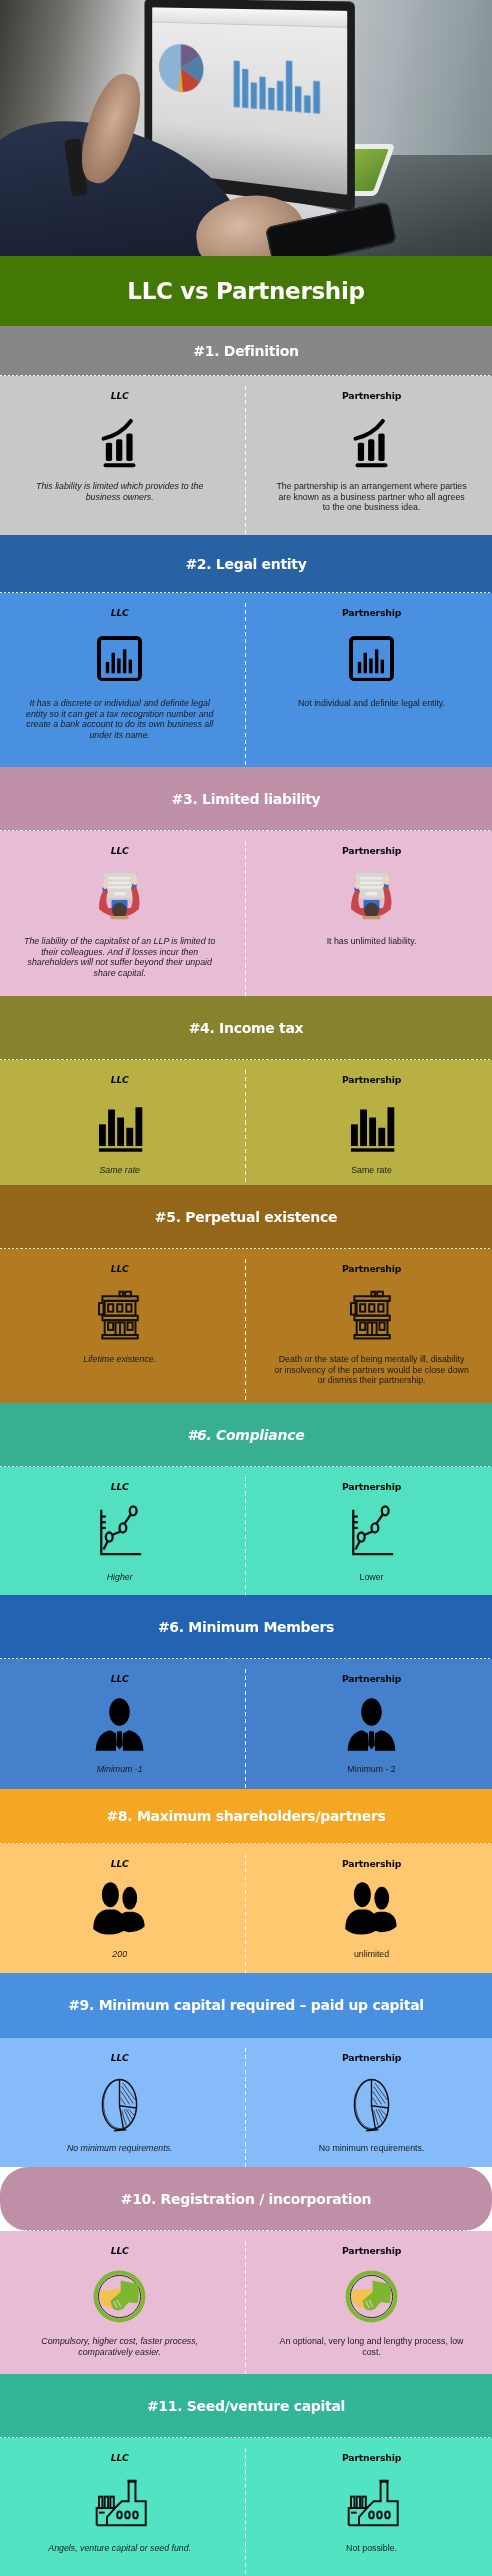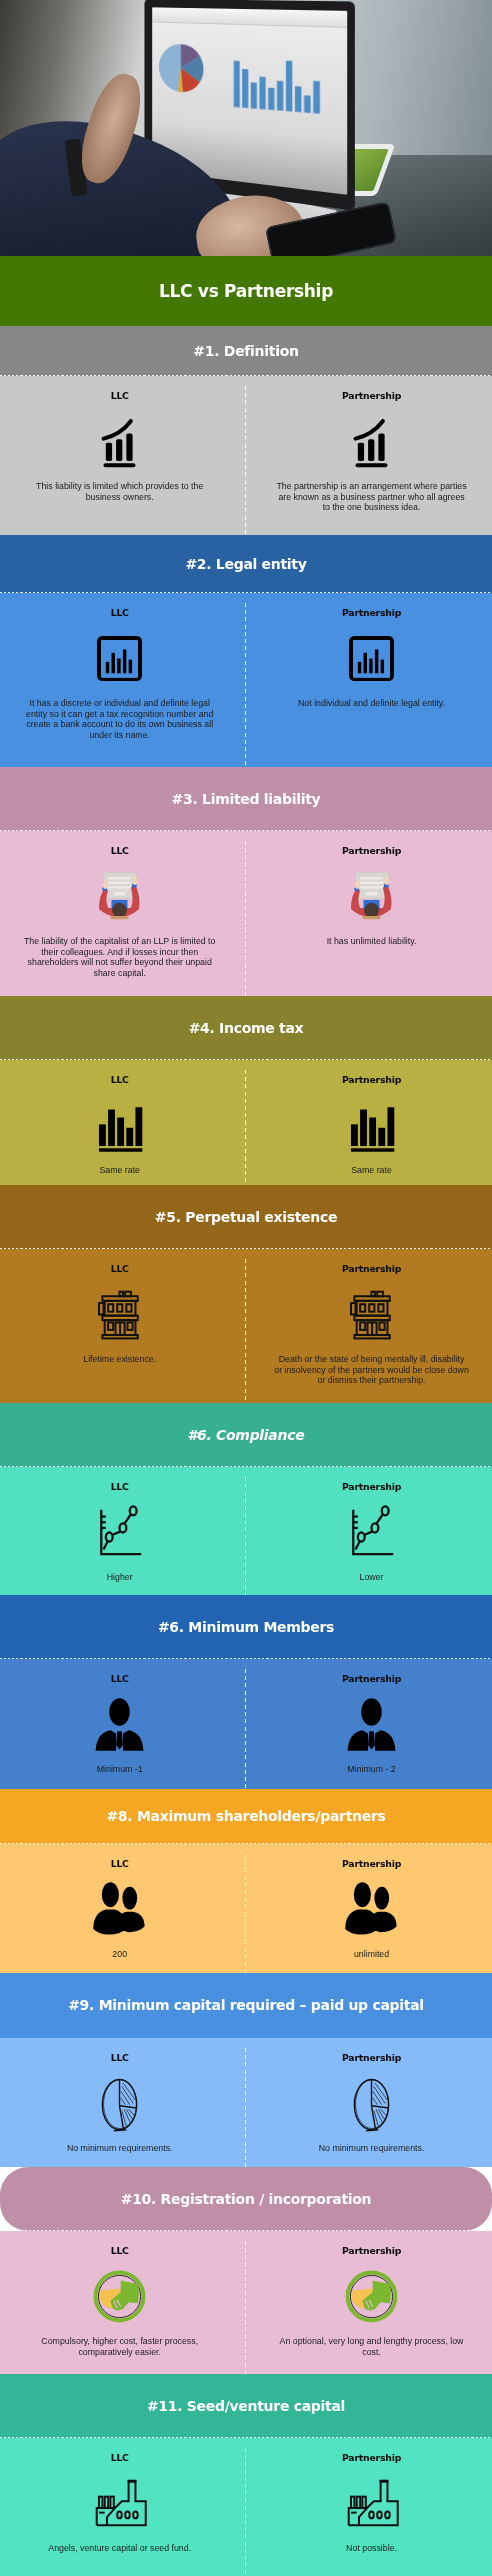--- a/index.html
+++ b/index.html
@@ -29,33 +29,33 @@
   .hero .phone { position: absolute; left: 268px; top: 214px; width: 126px; height: 42px;
     background: #0d0e10; border-radius: 7.2px; transform: rotate(-12deg); box-shadow: inset 0 0 0 1.5px #2a2c30; }
   .hero .hand { position: absolute; left: 196px; top: 196px; width: 108px; height: 72px;
     background: radial-gradient(ellipse at 40% 40%, #d8b9a3, #a6816a 70%); border-radius: 50% 50% 40% 40%; transform: rotate(-8deg); }
   .hero .hand2 { position: absolute; left: 88px; top: 72px; width: 46px; height: 113px;
     background: radial-gradient(ellipse at 50% 40%, #d0ad96, #9a765f 75%); border-radius: 45%; transform: rotate(18deg); }
   .hero .watch { position: absolute; left: 68px; top: 139px; width: 15.5px; height: 57px; background: #1b1b1b; border-radius: 4.1px; transform: rotate(-8deg); }
 
   
   .title-bar { height: 70px; background: #437805; display: flex; align-items: center; justify-content: center; }
-  .title-bar h1 { color: #fff; font-family: "DejaVu Sans", sans-serif; font-weight: bold; font-size: 17px; letter-spacing: -0.3px; }
+  .title-bar h1 { color: #fff; font-family: "DejaVu Sans", sans-serif; font-weight: bold; font-size: 23px; letter-spacing: -0.3px; }
 
   
   .sec-head { display: flex; align-items: center; justify-content: center; text-align: center; position: relative; padding: 0 62px; }
   .sec-head h2 { color: #fff; font-family: "DejaVu Sans", sans-serif; font-weight: bold; font-size: 14px; line-height: 1.15; letter-spacing: -0.3px; }
   .sec-head::after { content: ""; position: absolute; left: 0; right: 0; bottom: 0; height: 1.5px;
     background-image: repeating-linear-gradient(90deg, rgba(255,255,255,.9) 0 2.1px, transparent 2.1px 4.1px); }
   .sec-head.no-dots::after { display: none; }
   .sec-body { position: relative; display: flex; }
   .sec-body::before { content: ""; position: absolute; left: 245px; top: 10.3px; bottom: 0; width: 1px;
     background-image: repeating-linear-gradient(180deg, rgba(255,255,255,.95) 0 4.1px, transparent 4.1px 7.2px); }
   .col { width: 50%; display: flex; flex-direction: column; align-items: center; padding-top: 14.4px; }
-  .col.left { padding-left: 14px; padding-right: 20.6px; }
+  .col.left { padding-left: 14px; padding-right: 20.6px; font-style: italic; }
   .col.right { padding-left: 20.6px; padding-right: 15.5px; }
   .col h3 { font-family: "DejaVu Sans", sans-serif; font-weight: bold; font-size: 9.3px; color: #0a0a0a; margin-bottom: 11.3px; letter-spacing: -0.2px; }
   .icon { width: 57px; height: 57px; display: flex; align-items: center; justify-content: center; margin-bottom: 11.3px; }
   .icon svg { width: 100%; height: 100%; }
   .col p { font-family: "Liberation Sans", sans-serif; font-size: 8.8px; line-height: 1.22; text-align: center; color: #1a1a1a; max-width: 196px; }
 </style>
 </head>
 <body>
 
 <div class="hero">

